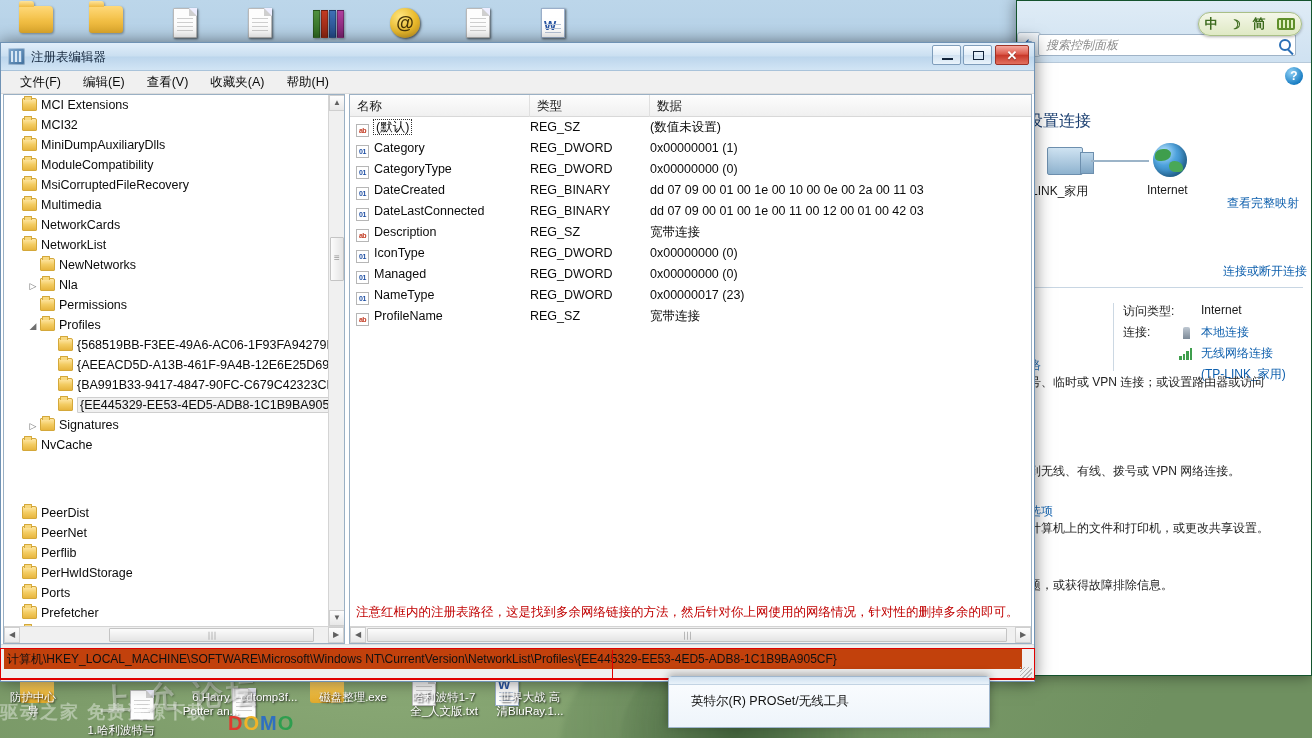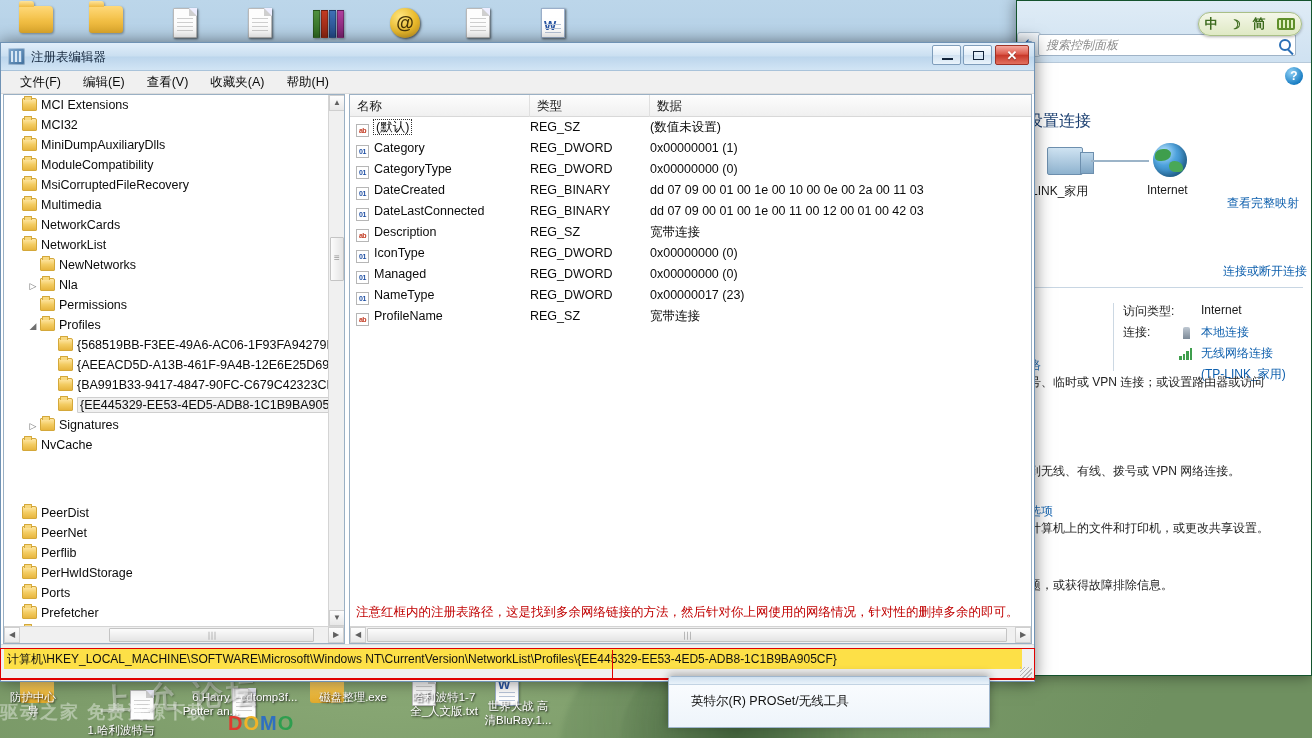--- a/index.html
+++ b/index.html
@@ -321,21 +321,21 @@
     position:absolute; left:6px; bottom:20px; right:10px; height:22px;
     font-size:12.5px; color:#c00000; line-height:22px; white-space:nowrap;
   }
 
   #reg-statusbar {
     position:absolute; left:0; bottom:0; width:100%; height:37px;
     background:#f0f0f0; border-top:1px solid #dcdcdc;
   }
   #reg-path {
     position:absolute; left:3px; top:4px; right:12px; height:20px;
-    background:#fde047; font-size:12px; color:#111; line-height:20px;
+    background:#c2410c; font-size:12px; color:#111; line-height:20px;
     padding-left:3px; white-space:nowrap; overflow:hidden;
   }
   #reg-grip {
     position:absolute; right:2px; bottom:2px; width:12px; height:12px;
     background:repeating-linear-gradient(135deg, #b6b6b6 0 1px, transparent 1px 3px);
   }
 
   
   .redbox { position:absolute; border:1.5px solid #e00000; pointer-events:none; }
 
@@ -427,21 +427,21 @@
 <div class="blabel" style="left:226px;top:690px;">
   <span>cdtomp3f...</span>
 </div>
 <div class="blabel" style="left:304px;top:690px;width:98px;">
   <span>磁盘整理.exe</span>
 </div>
 <div class="blabel" style="left:396px;top:690px;width:96px;">
   <span>哈利波特1-7</span><br>
   <span>全_人文版.txt</span>
 </div>
-<div class="blabel" style="left:468px;top:690px;width:100px;margin-top:9px;">
+<div class="blabel" style="left:480px;top:690px;width:100px;">
   <span>世界大战 高</span><br>
   <span>清BluRay.1...</span>
 </div>
 
 <div class="domo" style="left:228px;top:712px;">
   <span style="color:#e03a2f;">D</span><span style="color:#f0b429;">O</span><span style="color:#2f6fc0;">M</span><span style="color:#2f9e4f;">O</span>
 </div>
 
 <div id="watermark">上 允 论坛</div>
 <div id="watermark2">驱动之家 免费资源下载</div>

